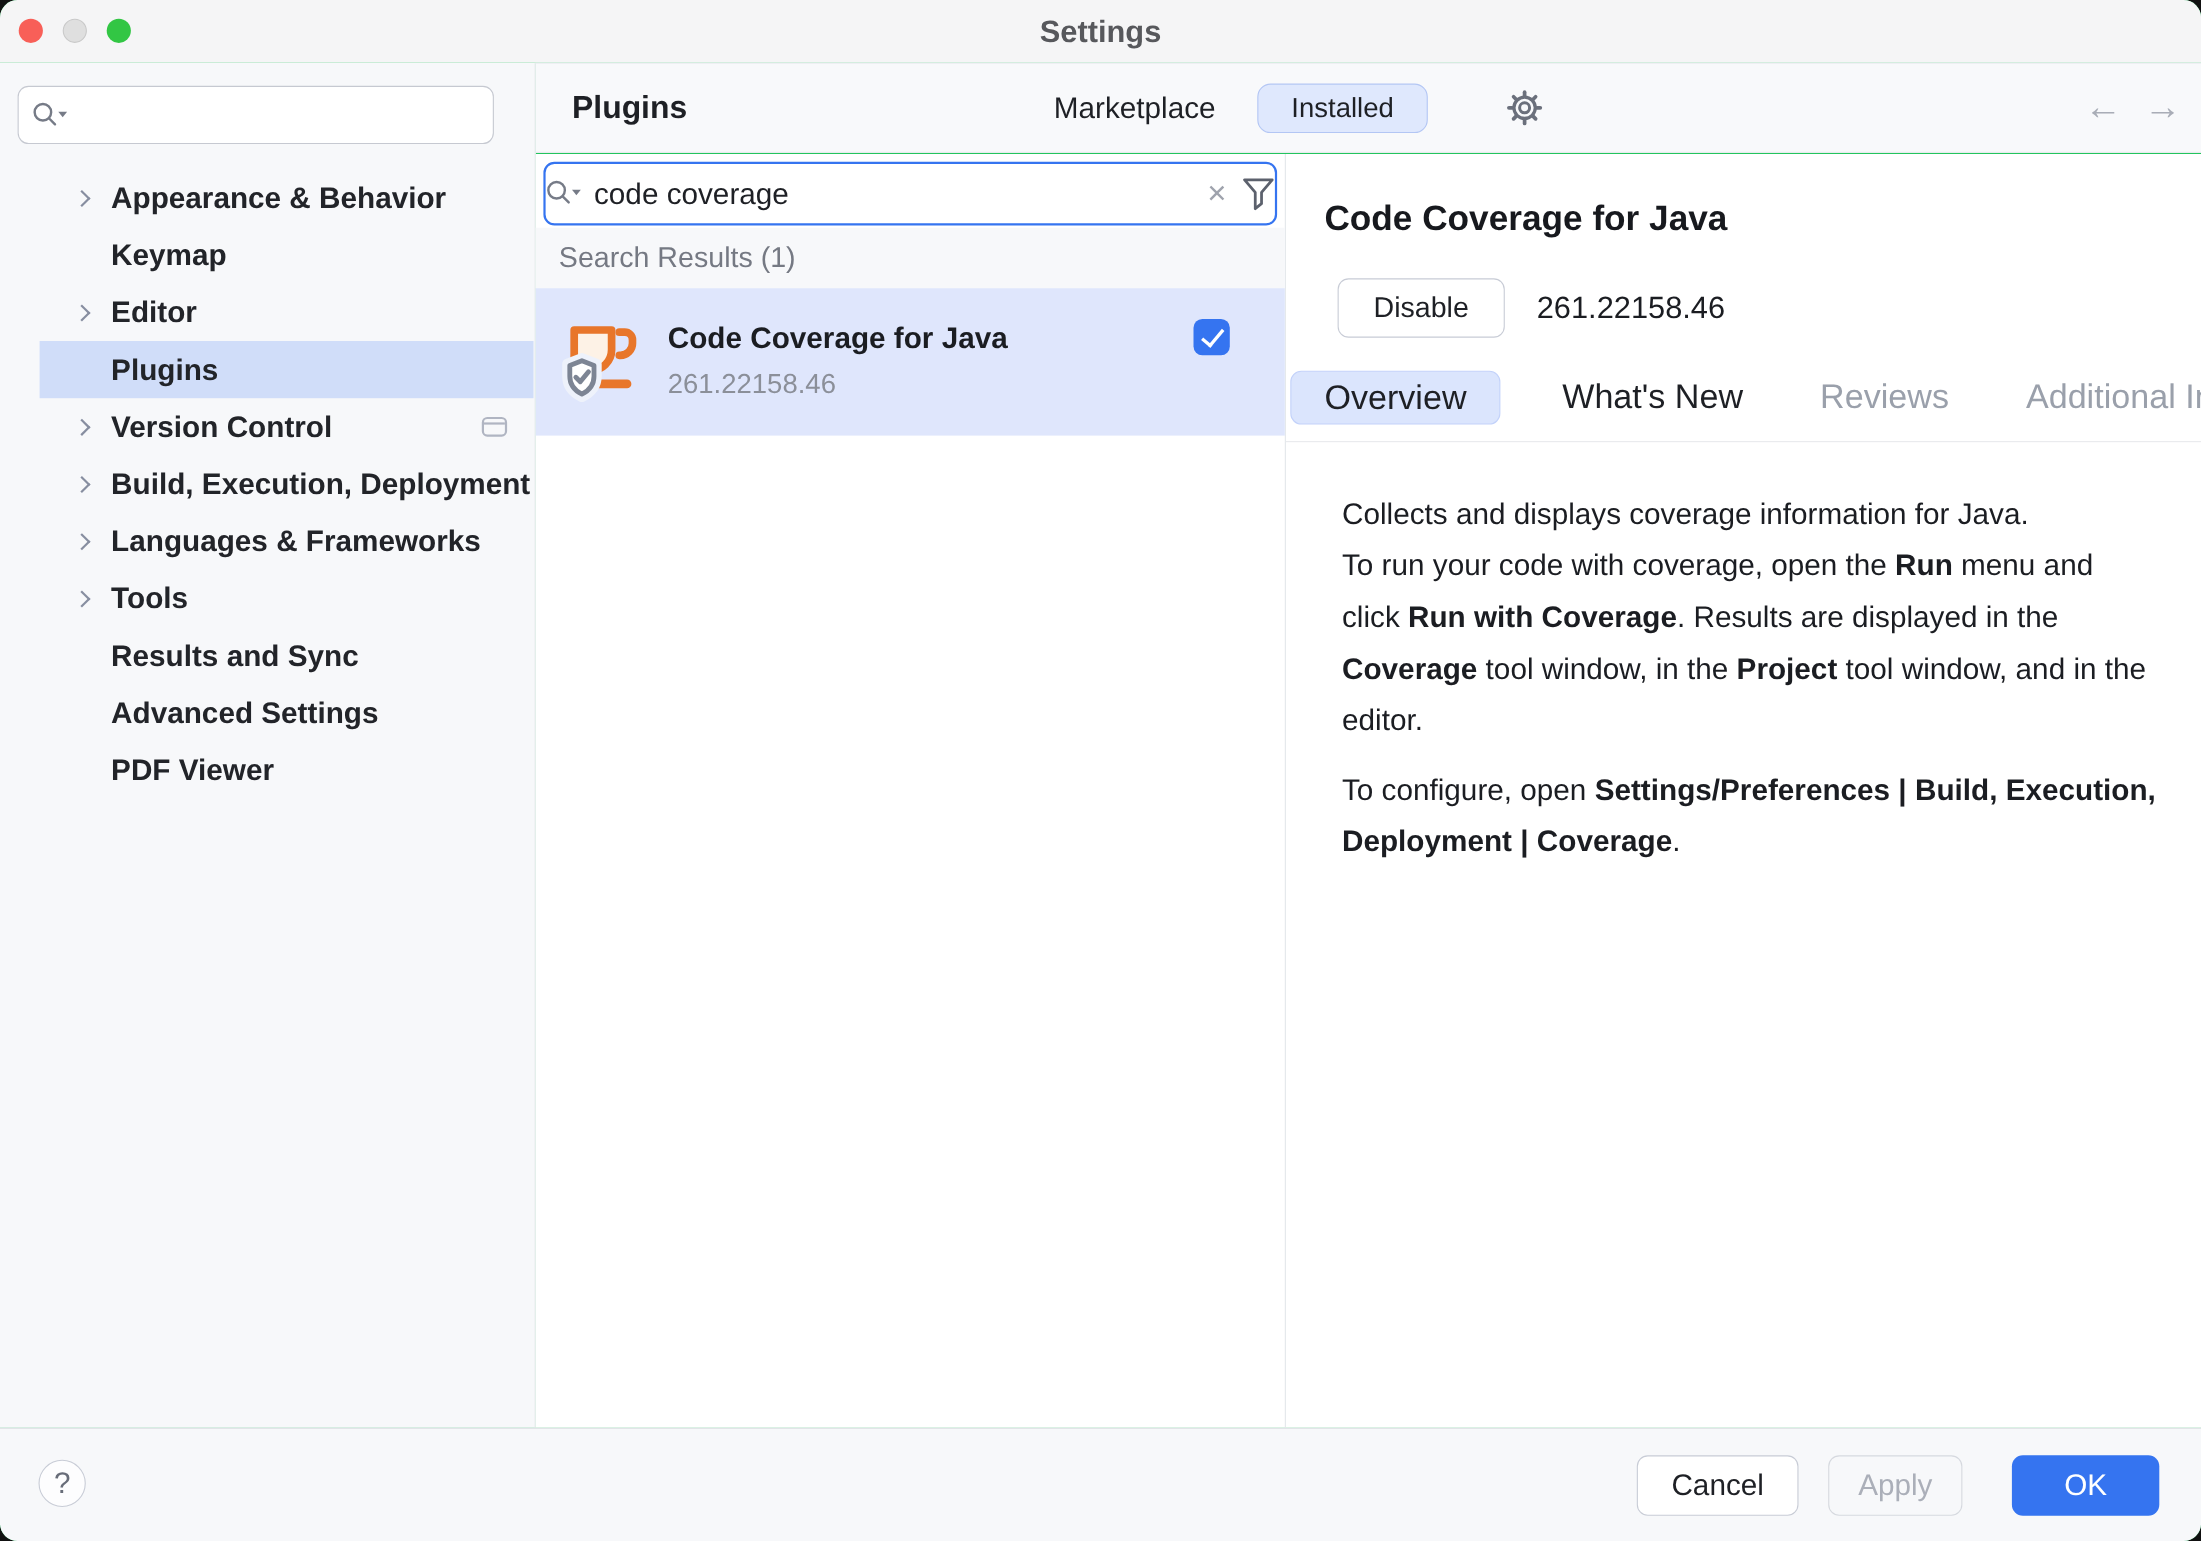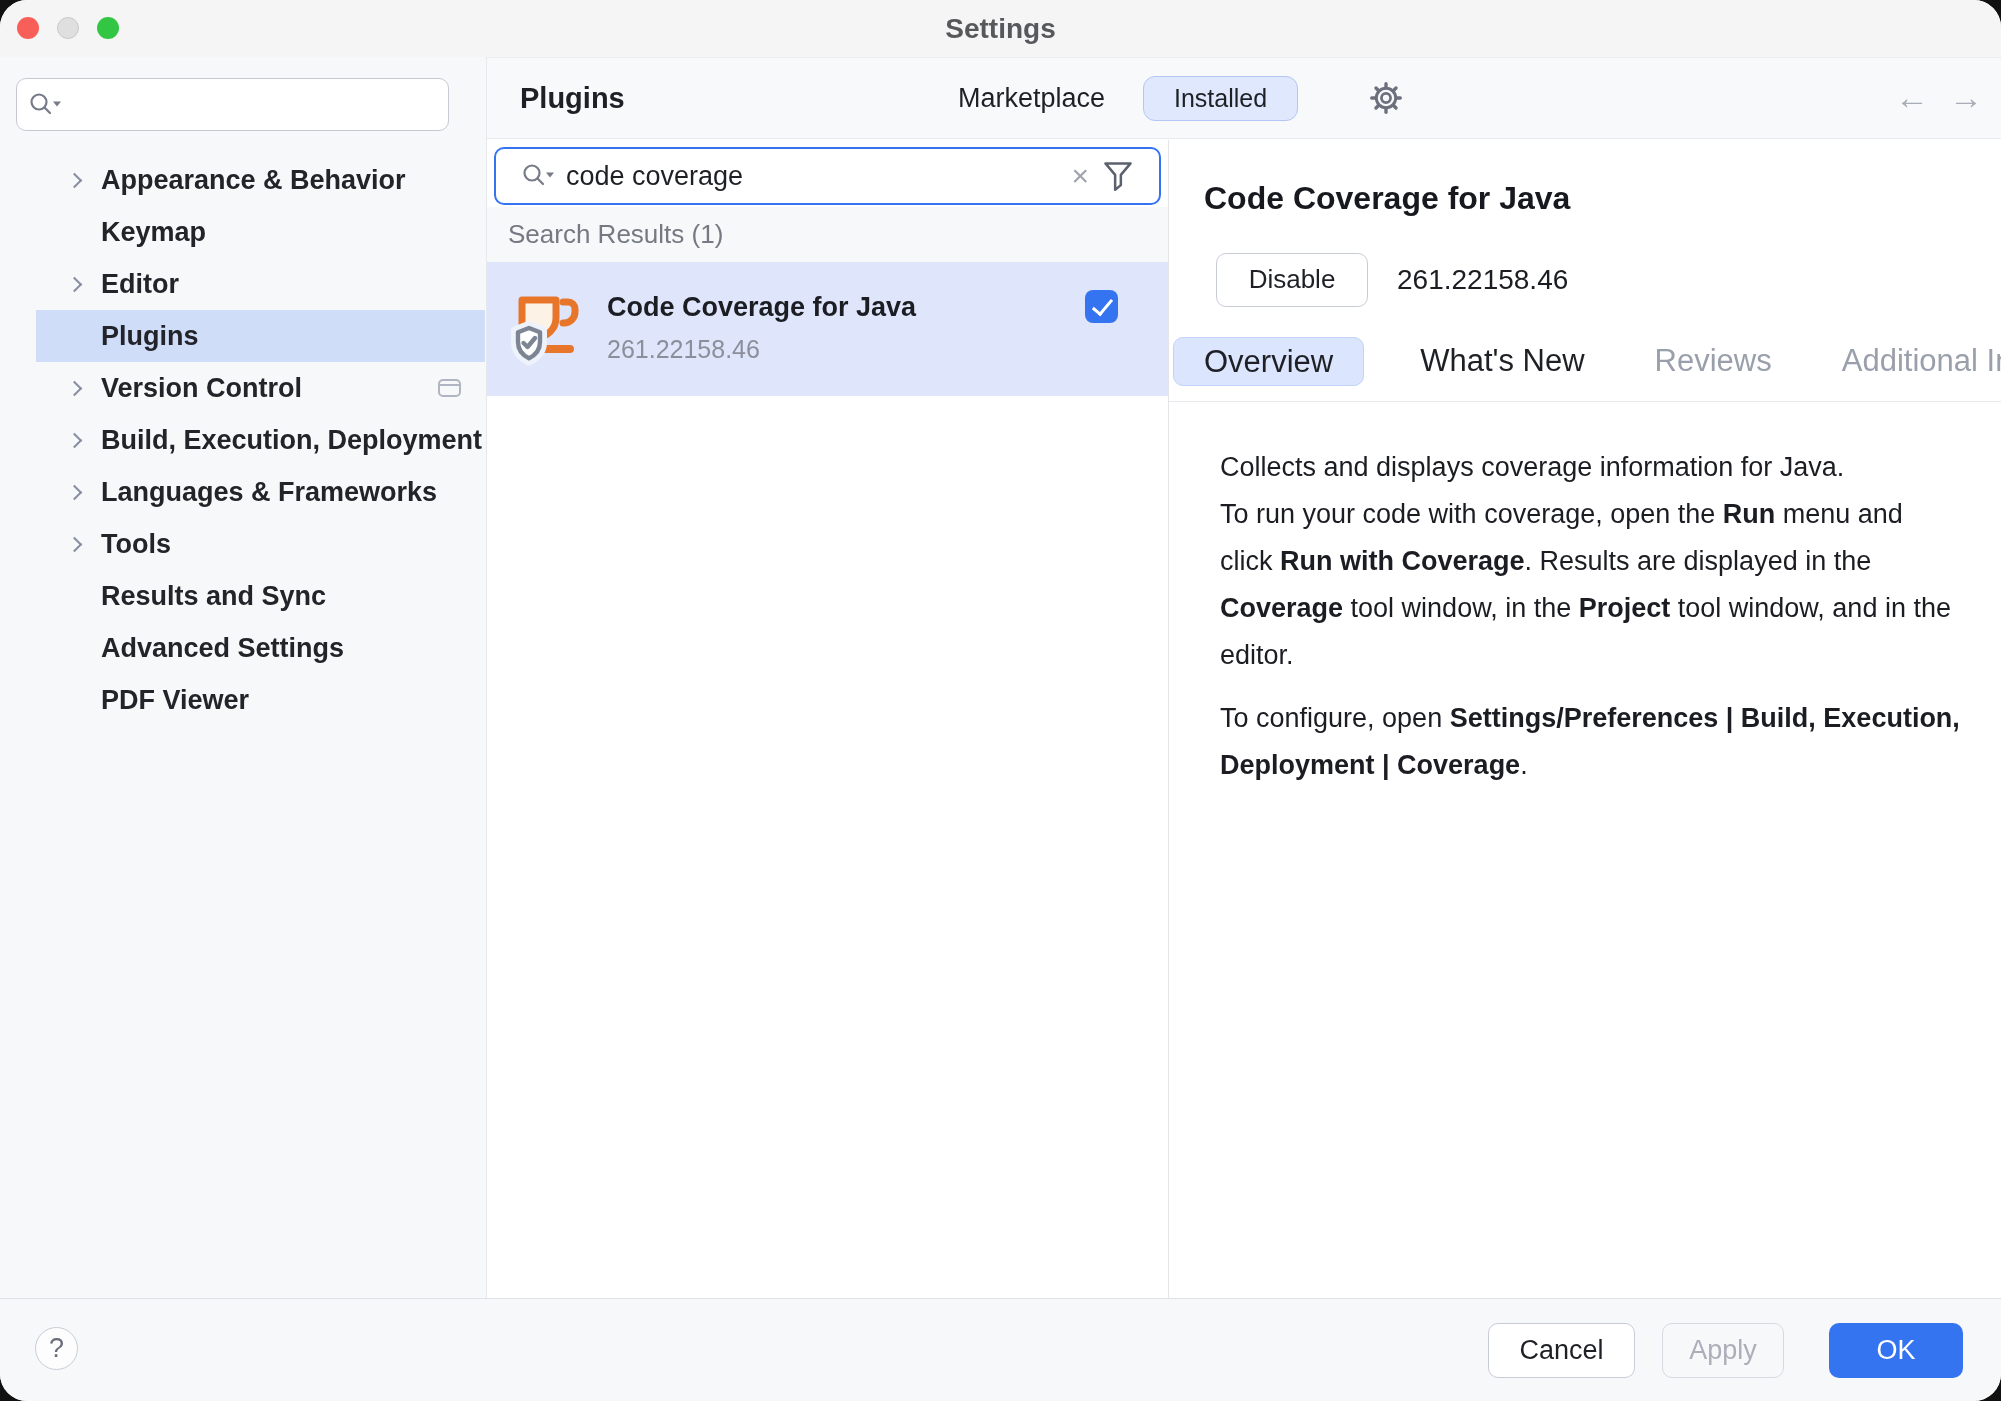--- a/index.html
+++ b/index.html
@@ -1,18 +1,18 @@
 <!DOCTYPE html>
 <html><head>
 <meta charset="utf-8">
 <style>
   * { margin:0; padding:0; box-sizing:border-box; }
   html,body { width:2001px; height:1401px; background:#111; overflow:hidden;
               font-family:"Liberation Sans", sans-serif; }
-  .window { position:absolute; inset:0; background:#ffffff; border-radius:27px; overflow:hidden; }
+  .window { position:absolute; inset:0; background:#22c55e; border-radius:16px; overflow:hidden; }
 
   
   .titlebar { position:absolute; left:0; top:0; width:2001px; height:57px; background:#f5f5f6; }
   .window-title { position:absolute; left:0; right:0; top:0; height:57px; line-height:57px;
                   text-align:center; font-size:28px; font-weight:bold; color:#57585c; }
   .light { position:absolute; top:17px; width:22px; height:22px; border-radius:50%; }
   .light.red   { left:17px;  background:#f85f58; }
   .light.gray  { left:57px;  background:#dfdfdf; border:1px solid #c9c9c9; }
   .light.green { left:97px;  background:#32c644; }
 
@@ -47,21 +47,21 @@
                    text-align:center; line-height:42px; font-size:25px; color:#1e2025; }
   .gear-wrap { position:absolute; left:880px; top:21px; width:38px; height:38px; }
   .nav-arrow { position:absolute; top:0; height:80px; line-height:78px; font-size:34px; color:#a9adb7; }
   .nav-back { left:1408px; } .nav-fwd { left:1462px; }
 
   
   .list-panel { position:absolute; left:487px; top:140px; width:682px; height:1158px;
                 background:#fff; border-right:1px solid #e3e5e9; }
   .plugin-search { position:absolute; left:7px; top:7px; width:667px; height:58px;
                    border:2.5px solid #3574f0; border-radius:10px; background:#fff;
-                   display:flex; align-items:center; padding:0 26px; }
+                   display:flex; align-items:center; padding:0 0; }
   .plugin-search input { border:none; outline:none; background:transparent; flex:1;
                          font:27px "Liberation Sans", sans-serif; color:#1e2025; margin-left:10px; }
   .clear-x { font-size:30px; color:#9fa3ad; line-height:1; padding:0 14px; cursor:default; }
   .results-strip { position:absolute; left:0; top:67px; width:681px; height:55px; background:#f7f8fa; }
   .results-strip span { position:absolute; left:21px; top:0; height:55px; line-height:55px;
                         font-size:26px; color:#757983; }
   .plugin-row { position:absolute; left:0; top:122px; width:681px; height:134px; background:#dfe6fc; }
   .plugin-icon { position:absolute; left:24px; top:26px; }
   .plugin-name { position:absolute; left:120px; top:30px; font-size:27px; font-weight:bold; color:#1b1d22; }
   .plugin-version { position:absolute; left:120px; top:73px; font-size:25px; color:#8b8f99; }

